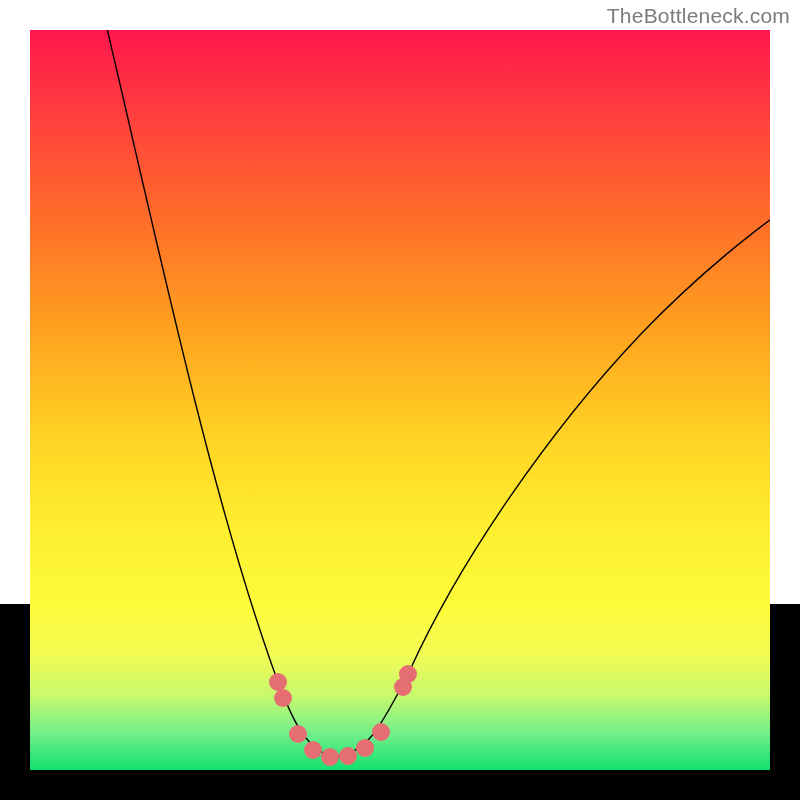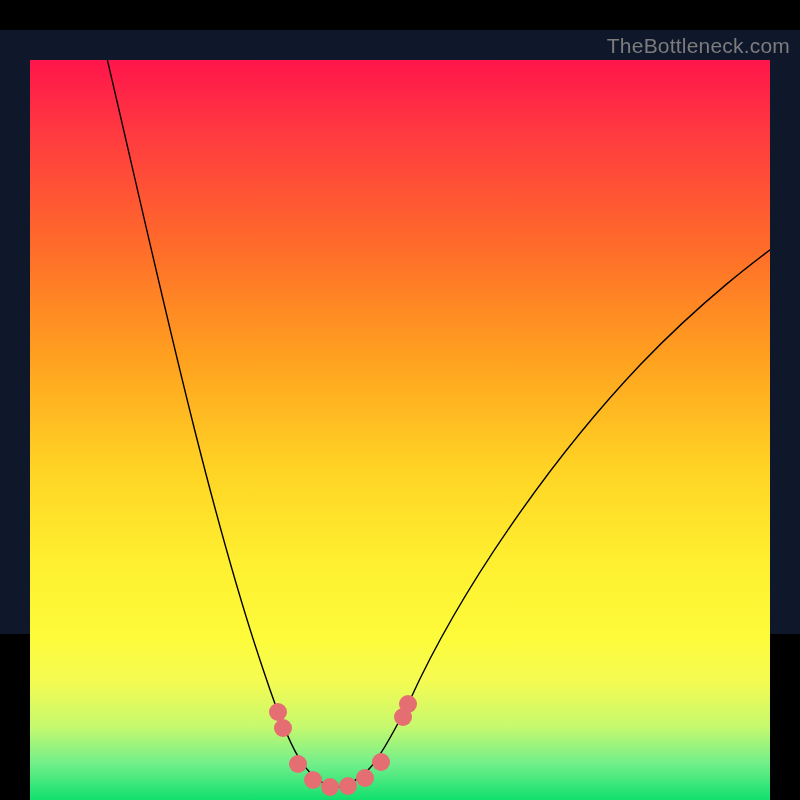--- a/index.html
+++ b/index.html
@@ -8,22 +8,21 @@
     width: 800px;
     height: 800px;
     overflow: hidden;
     background: #000;
     font-family: Arial, Helvetica, sans-serif;
   }
   .frame {
     position: relative;
     width: 800px;
     height: 604px;
-    background: #0f172a;
-    margin-top: 30px;
+    background: #ffffff;
   }
   .watermark {
     position: absolute;
     top: 4px;
     right: 10px;
     color: #7c7c7c;
     font-size: 21px;
     font-weight: 400;
     letter-spacing: 0.2px;
     z-index: 10;

